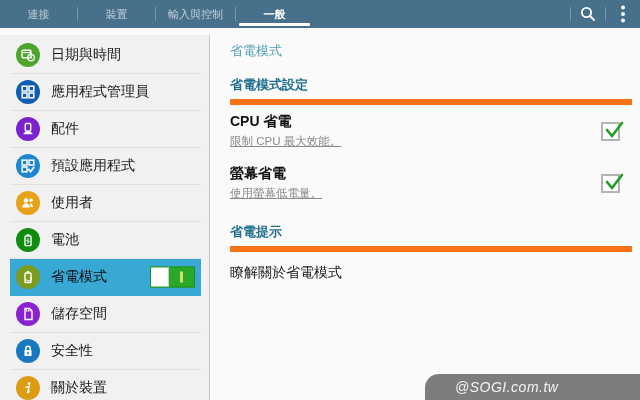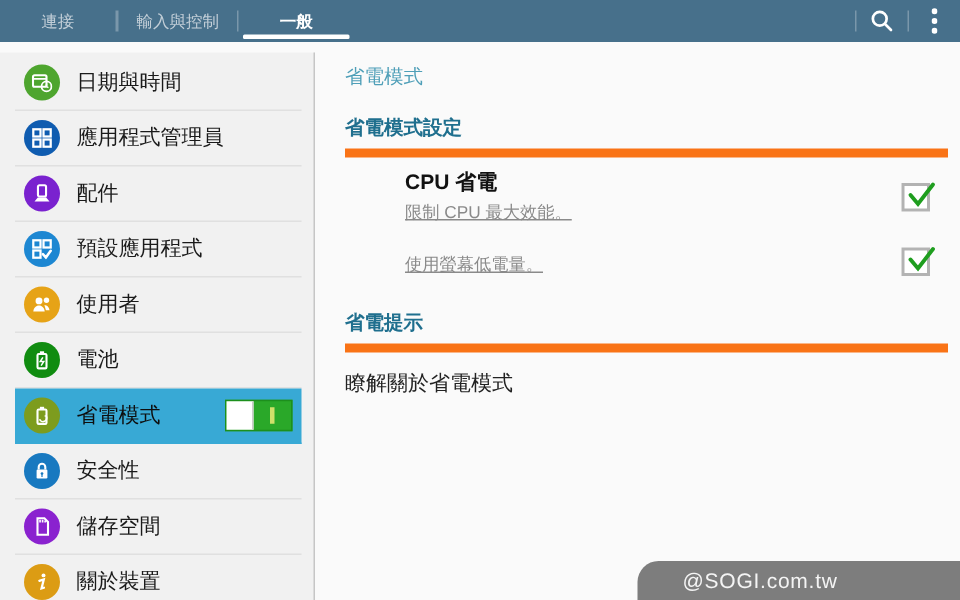--- a/index.html
+++ b/index.html
@@ -26,39 +26,40 @@
 
   
   .toggle { position:absolute; right:6px; top:50%; transform:translateY(-50%); width:45px; height:21px; background:#2aa829; border:1px solid #1d8f1d; display:flex; cursor:pointer; }
   .toggle-thumb { width:18px; height:19px; background:#ffffff; border-right:1px solid #cccccc; }
   .toggle-bar { width:3px; height:11px; background:#cfe06a; margin:auto; }
 
   
   .content { position:absolute; left:211px; top:28px; width:429px; height:372px; background:#fafafa; padding:14px 8px 0 19px; }
   .content-title { font-size:13px; color:#4f9fb8; margin-bottom:16px; }
   .section-header { font-size:13px; font-weight:bold; color:#1f6f8e; padding-bottom:5px; border-bottom:6px solid #f97316; }
-  .setting-row { display:flex; align-items:center; padding:8px 12px 8px 0;margin-left:40px; }
+  .setting-row { display:flex; align-items:center; padding:8px 12px 8px 0; }
   .setting-texts { flex:1; }
   .setting-title { font-size:14px; color:#111111; font-weight:bold; }
   .setting-sub { font-size:11.5px; color:#8a8a8a; margin-top:3px;text-decoration:underline; }
   .checkbox { width:19px; height:19px; background:#ffffff; border:2px solid #b3b3b3; position:relative; flex:0 0 19px; cursor:pointer; }
   .checkbox svg { position:absolute; left:0; top:-4px; }
   .section-gap { height:14px; }
   .tip-row { font-size:14px; color:#222222; padding:12px 0 0 0; cursor:pointer; }
 
   
-  .watermark { position:absolute; right:0; bottom:0; width:215px; height:26px; background:#7d7d7d; border-top-left-radius:14px; display:flex; align-items:center; padding-left:30px; }
+  .watermark { position:absolute; right:0; bottom:0; width:215px; height:26px; background:#7d7d7d; border-top-left-radius:14px; display:flex; align-items:center; padding-left:30px;font-style:italic; }
   .watermark span { color:#f4f4f4; font-size:14px; letter-spacing:0.5px; }
 </style>
 </head>
 <body>
 
 <div class="topbar">
   <div class="tab t0">連接</div>
   <div class="tab-sep"></div>
+  <div class="tab t1">裝置</div>
   <div class="tab-sep"></div>
   <div class="tab t2">輸入與控制</div>
   <div class="tab-sep"></div>
   <div class="tab t3 active">一般</div>
   <div class="topbar-spacer"></div>
   <div class="tab-sep"></div>
   <div class="topbar-icon">
     <svg width="16" height="16" viewBox="0 0 16 16">
         <circle cx="6.5" cy="6.5" r="4.6" fill="none" stroke="#ffffff" stroke-width="1.8"></circle>
         <line x1="10" y1="10" x2="14" y2="14" stroke="#ffffff" stroke-width="1.8" stroke-linecap="round"></line>
@@ -155,44 +156,44 @@
         </svg>
     </span>
     <span class="side-label">省電模式</span>
     <span class="toggle">
       <span class="toggle-thumb"></span>
       <span class="toggle-bar"></span>
     </span>
   </div>
 
   <div class="side-row">
+    <span class="side-icon" style="background-color: rgb(138, 34, 207);">
+      <svg width="14" height="14" viewBox="0 0 14 14">
+          <path d="M4 1.5h4.6L11 4v8.5H4z" fill="none" stroke="#fff" stroke-width="1.4"></path>
+          <line x1="5.7" y1="2.5" x2="5.7" y2="4.4" stroke="#fff" stroke-width="1.1"></line>
+          <line x1="7.4" y1="2.5" x2="7.4" y2="4.4" stroke="#fff" stroke-width="1.1"></line>
+          <line x1="9.1" y1="3" x2="9.1" y2="4.4" stroke="#fff" stroke-width="1.1"></line>
+        </svg>
+    </span>
+    <span class="side-label">儲存空間</span>
+  </div>
+
+  <div class="side-row">
     <span class="side-icon" style="background-color: rgb(24, 121, 192);">
       <svg width="14" height="14" viewBox="0 0 14 14">
           <path d="M4.8 6V4.4a2.2 2.2 0 014.4 0V6" fill="none" stroke="#fff" stroke-width="1.4"></path>
           <rect x="3.4" y="6" width="7.2" height="6" rx="0.8" fill="#fff"></rect>
           <circle cx="7" cy="8.7" r="0.9" fill="#1879c0"></circle>
           <rect x="6.6" y="9.2" width="0.8" height="1.8" fill="#1879c0"></rect>
         </svg>
     </span>
     <span class="side-label">安全性</span>
   </div>
 
   <div class="side-row">
-    <span class="side-icon" style="background-color: rgb(138, 34, 207);">
-      <svg width="14" height="14" viewBox="0 0 14 14">
-          <path d="M4 1.5h4.6L11 4v8.5H4z" fill="none" stroke="#fff" stroke-width="1.4"></path>
-          <line x1="5.7" y1="2.5" x2="5.7" y2="4.4" stroke="#fff" stroke-width="1.1"></line>
-          <line x1="7.4" y1="2.5" x2="7.4" y2="4.4" stroke="#fff" stroke-width="1.1"></line>
-          <line x1="9.1" y1="3" x2="9.1" y2="4.4" stroke="#fff" stroke-width="1.1"></line>
-        </svg>
-    </span>
-    <span class="side-label">儲存空間</span>
-  </div>
-
-  <div class="side-row">
     <span class="side-icon" style="background-color: rgb(220, 156, 20);">
       <svg width="14" height="14" viewBox="0 0 14 14">
           <circle cx="8" cy="2.6" r="1.3" fill="#fff"></circle>
           <path d="M5.2 6.2l3-.9-1.5 6 1.6-.5" fill="none" stroke="#fff" stroke-width="1.5" stroke-linecap="round"></path>
         </svg>
     </span>
     <span class="side-label">關於裝置</span>
   </div>
 
 </div>
@@ -209,20 +210,21 @@
     </div>
     <div class="checkbox">
       <svg width="22" height="22" viewBox="0 0 22 22">
           <path d="M4 10l5 6L19 3" fill="none" stroke="#1f9e1f" stroke-width="2.6" stroke-linecap="round"></path>
         </svg>
     </div>
   </div>
 
   <div class="setting-row">
     <div class="setting-texts">
+      <div class="setting-title">螢幕省電</div>
       <div class="setting-sub">使用螢幕低電量。</div>
     </div>
     <div class="checkbox">
       <svg width="22" height="22" viewBox="0 0 22 22">
           <path d="M4 10l5 6L19 3" fill="none" stroke="#1f9e1f" stroke-width="2.6" stroke-linecap="round"></path>
         </svg>
     </div>
   </div>
 
   <div class="section-gap"></div>

